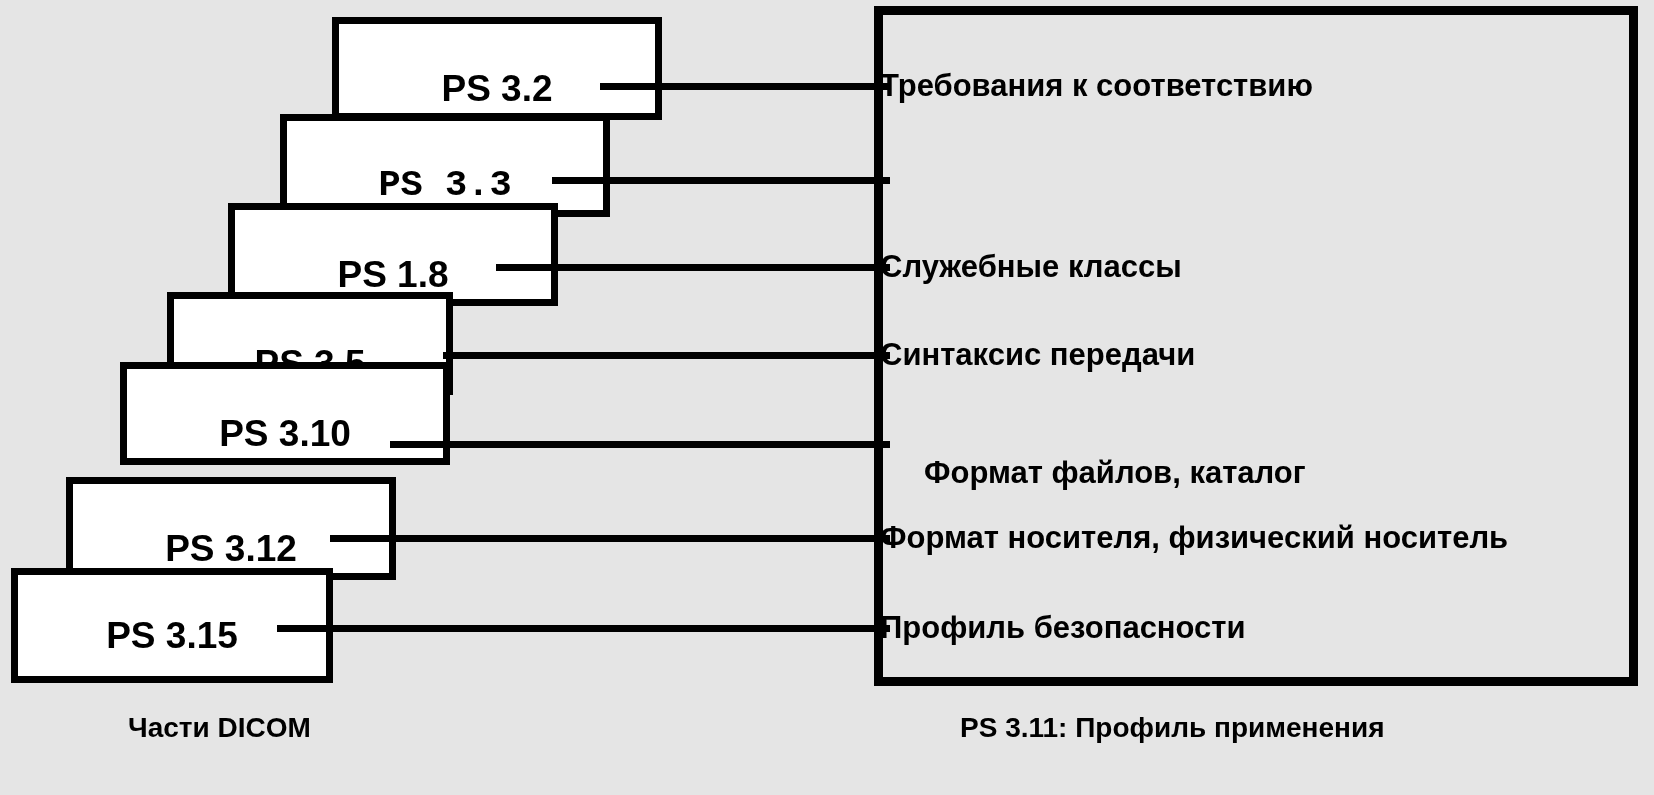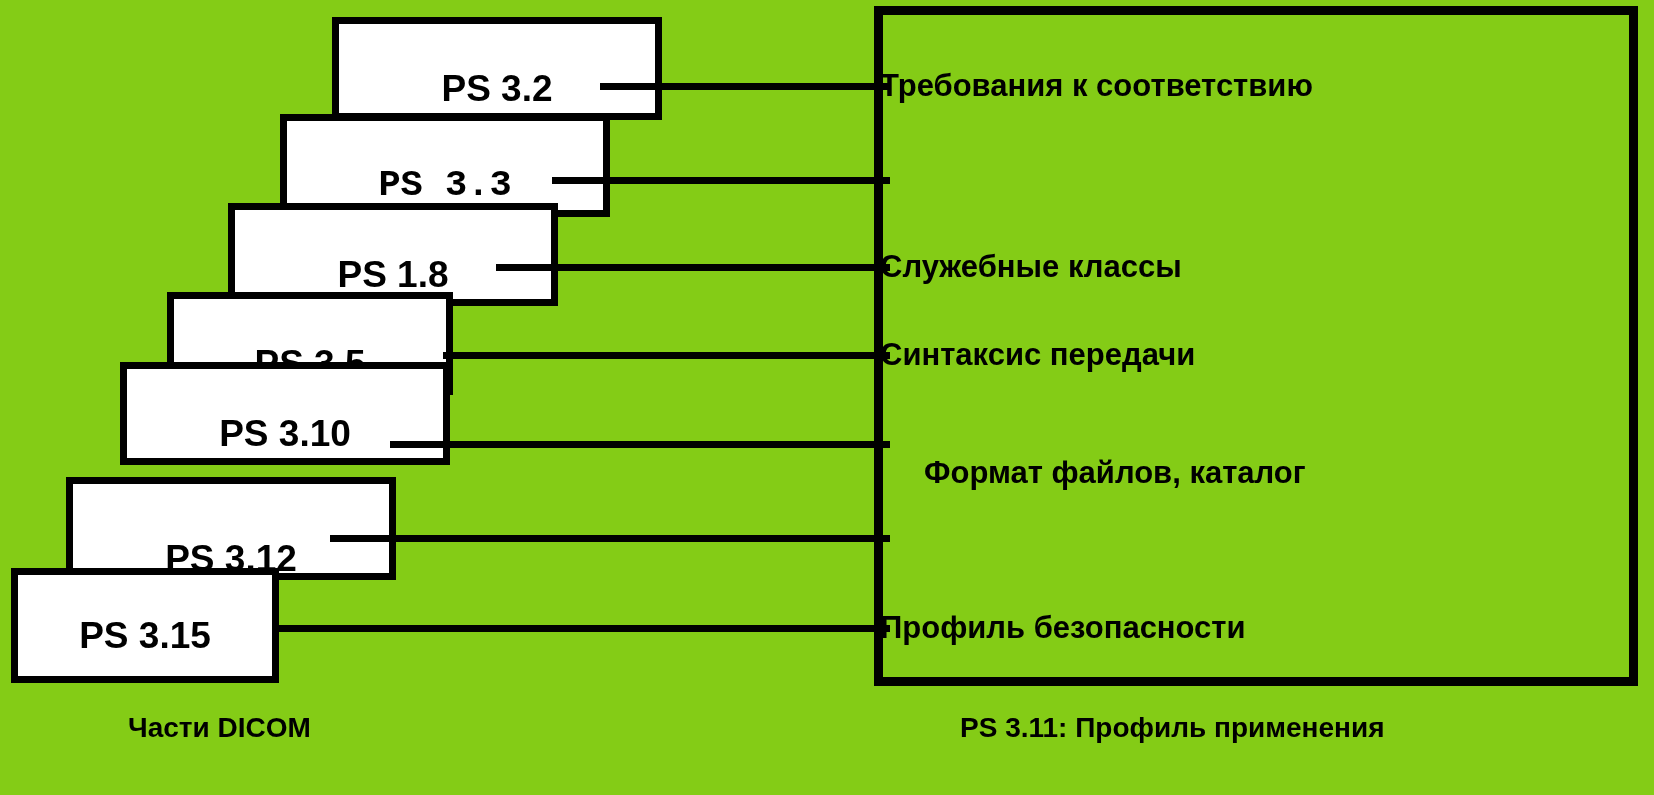--- a/index.html
+++ b/index.html
@@ -1,17 +1,17 @@
 <!DOCTYPE html>
 <html><head>
 <meta charset="utf-8">
 <style>
   html,body{margin:0;padding:0;background:#ffffff;}
   body{font-family:"Liberation Sans","DejaVu Sans",sans-serif;color:#000;}
-  #canvas{position:relative;width:1654px;height:795px;overflow:hidden;background:#84cc16;}
+  #canvas{position:relative;width:1654px;height:795px;overflow:hidden;background:#e5e5e5;}
 
   
   .profile-box{
     position:absolute;
     border:9px solid #000;
     background:transparent;
     box-sizing:border-box;
   }
 
   
@@ -82,37 +82,38 @@
 
   <div class="part-box" style="left:167px; top:292px; width:286px; height:103px; z-index:4;">
     <span class="part-label" style="top:46px;">PS 3.5</span>
   </div>
 
   <div class="part-box" style="left:120px; top:362px; width:330px; height:103px; z-index:5;">
     <span class="part-label" style="top:46px;">PS 3.10</span>
   </div>
 
   <div class="part-box" style="left:66px; top:477px; width:330px; height:103px; z-index:6;">
-    <span class="part-label" style="top:46px;margin-top:10px;">PS 3.12</span>
+    <span class="part-label" style="top:46px;">PS 3.12</span>
   </div>
 
-  <div class="part-box" style="left:11px; top:568px; width:268px; height:115px; z-index:7;">
+  <div class="part-box" style="left:11px; top:568px; width:322px; height:115px; z-index:7;">
     <span class="part-label" style="top:42px;">PS 3.15</span>
   </div>
 
   <div class="leader" style="left:600px;  top:83px;  width:290px; z-index:10;"></div>
   <div class="leader" style="left:552px;  top:177px; width:338px; z-index:10;"></div>
   <div class="leader" style="left:496px;  top:264px; width:394px; z-index:10;"></div>
   <div class="leader" style="left:443px;  top:352px; width:447px; z-index:10;"></div>
   <div class="leader" style="left:390px;  top:441px; width:500px; z-index:10;"></div>
   <div class="leader" style="left:330px;  top:535px; width:560px; z-index:10;"></div>
   <div class="leader" style="left:277px;  top:625px; width:613px; z-index:10;"></div>
 
   <div class="right-label" style="left:880px; top:70px;">Требования к соответствию</div>
   <div class="right-label" style="left:880px; top:251px;">Служебные классы</div>
   <div class="right-label" style="left:880px; top:339px;">Синтаксис передачи</div>
   <div class="right-label" style="left:924px; top:428px;margin-top:29px;">Формат файлов, каталог</div>
+  <div class="right-label" style="left:880px; top:522px;">Формат носителя, физический носитель</div>
   <div class="right-label" style="left:880px; top:612px;">Профиль безопасности</div>
 
   <div class="caption" style="left:128px; top:714px;">Части DICOM</div>
   <div class="caption" style="left:960px; top:714px;">PS 3.11: Профиль применения</div>
 
 </div>
 
 </body></html>

